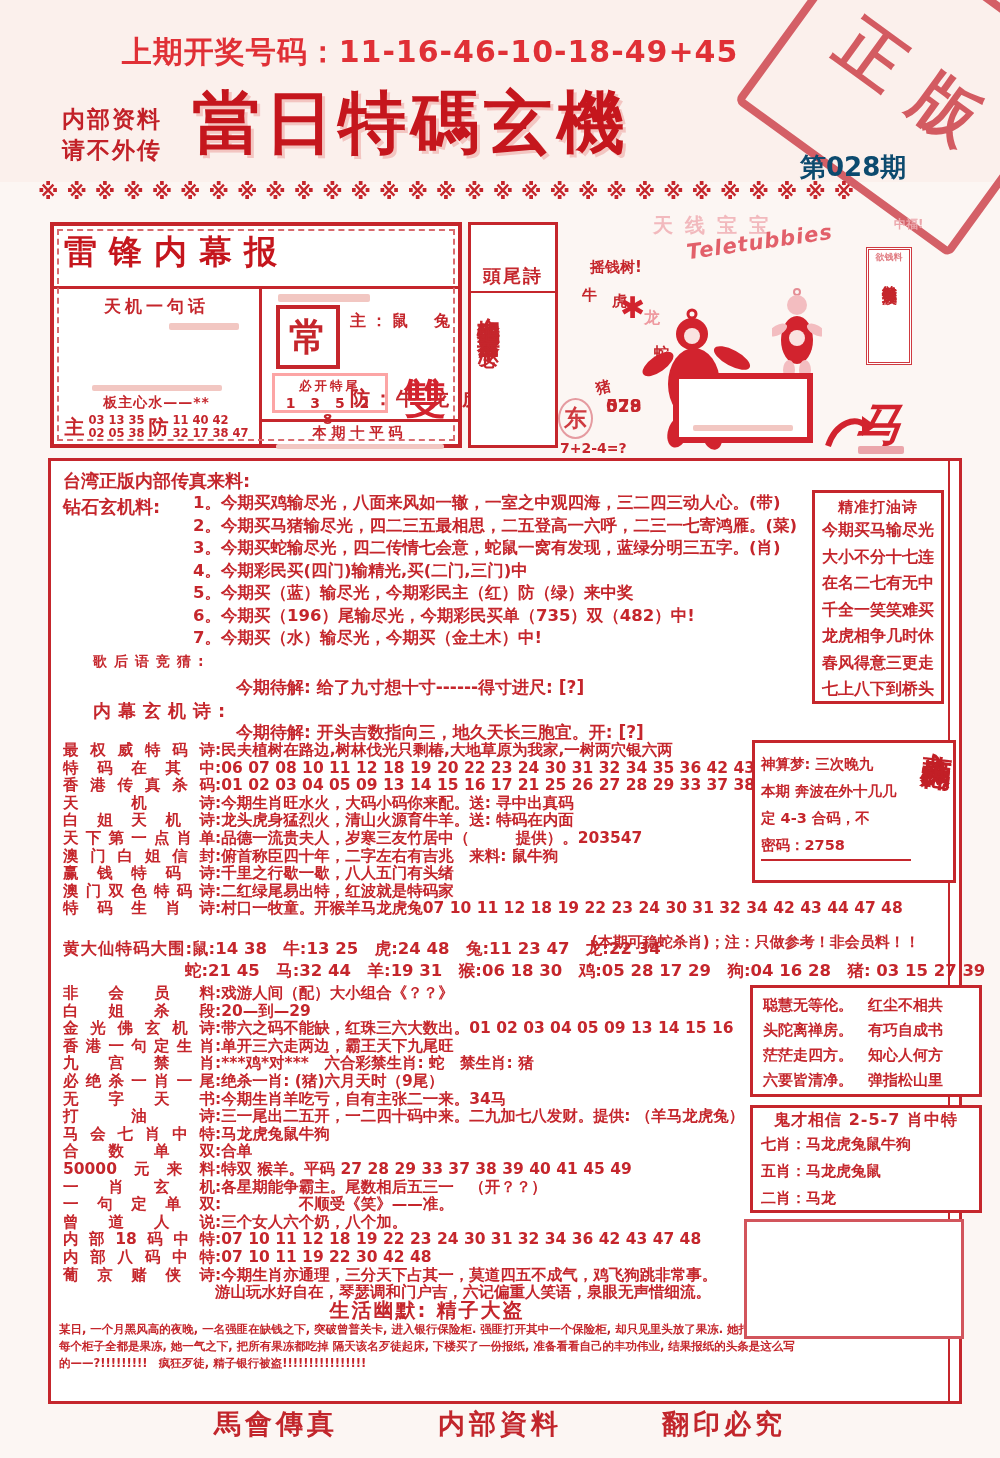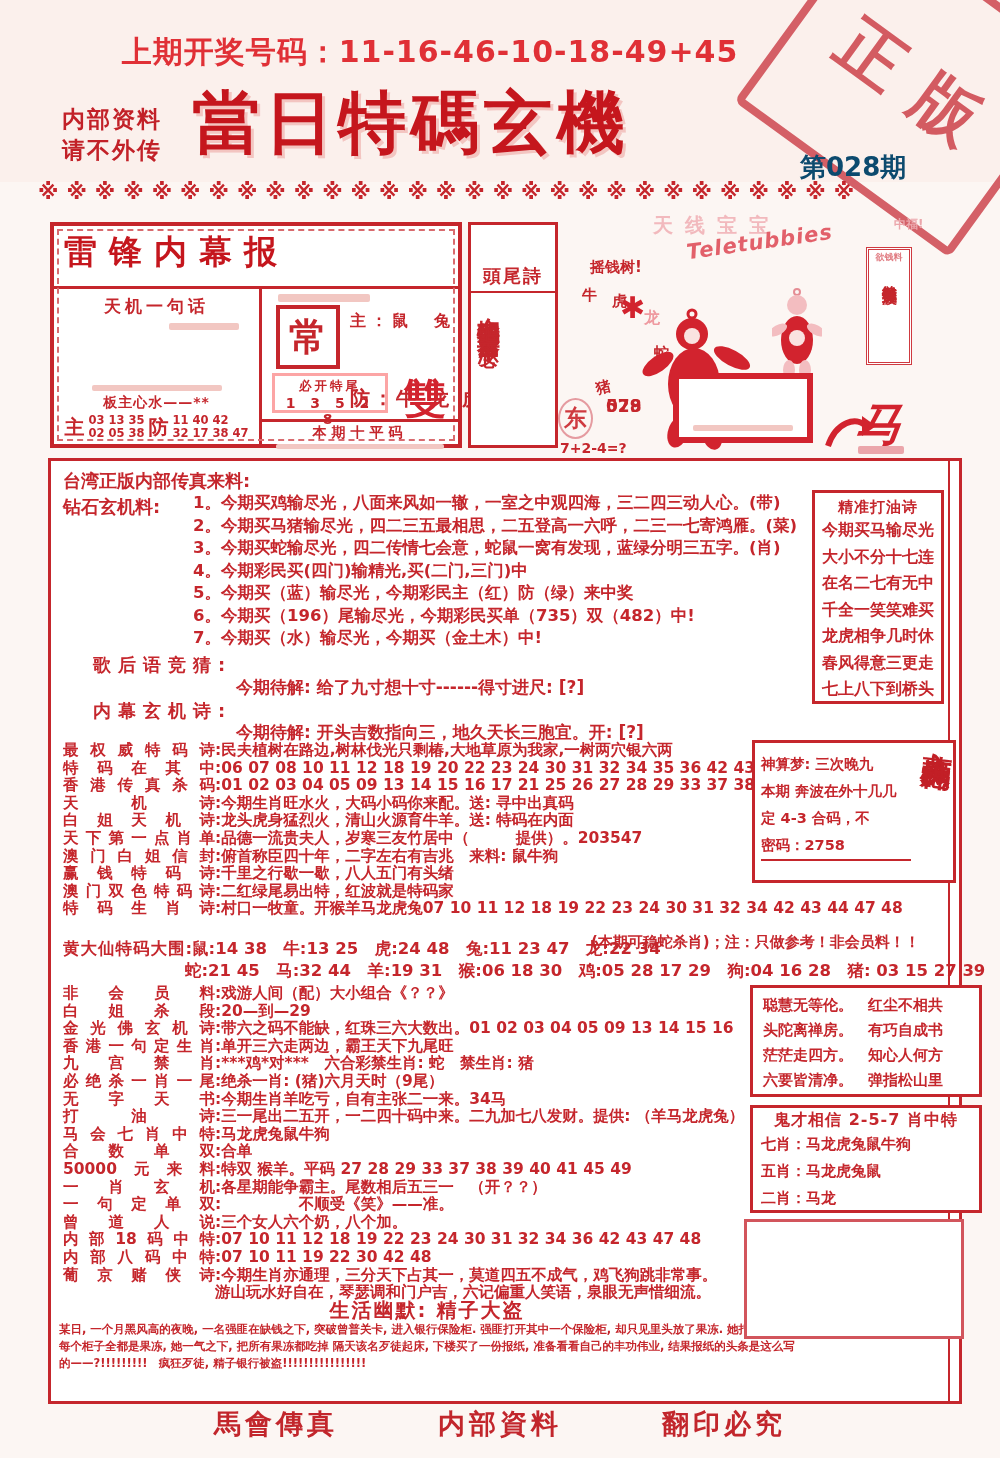--- a/index.html
+++ b/index.html
@@ -74,21 +74,21 @@
   .horse-arrow{left:266px;top:196px;}
   .horse{left:298px;top:180px;font-size:46px;font-family:"DejaVu Serif",serif;font-style:italic;color:#d2232e;transform:skewX(-8deg);}
   .horse-bar{left:300px;top:232px;width:46px;height:8px;background:#eba6ab;border-radius:2px;}
 
   
   .main-panel{position:absolute;top:458px;left:48px;width:908px;height:940px;border:3px solid #c5262c;background:#fff;}
   .inner-line{position:absolute;top:0;bottom:0;right:9px;border-left:2px solid #c5262c;}
   .intro{position:absolute;top:8px;left:12px;font-size:18px;}
   .zs-lbl{position:absolute;top:34px;left:12px;font-size:18px;}
   .zs-items{position:absolute;top:31px;left:142px;font-size:16.5px;line-height:22.5px;white-space:nowrap;}
-  .ge-lbl{position:absolute;top:192px;left:42px;font-size:18px;letter-spacing:7px;}
+  .ge-lbl{position:absolute;top:192px;left:42px;font-size:14px;letter-spacing:7px;}
   .ge-line{position:absolute;top:215px;left:185px;font-size:17px;}
   .nm-lbl{position:absolute;top:238px;left:42px;font-size:18px;letter-spacing:7px;}
   .nm-line{position:absolute;top:260px;left:185px;font-size:17px;}
   .sec{position:absolute;left:12px;width:884px;}
   .sec1{top:281px;} .sec2{top:524px;}
   .row{height:17.6px;line-height:17.6px;font-size:15.5px;white-space:nowrap;}
   .lbl{display:inline-block;width:152px;text-align:justify;text-align-last:justify;text-justify:inter-character;vertical-align:top;}
   .dawei{position:absolute;top:477px;left:12px;font-size:16.5px;line-height:22px;white-space:nowrap;}
   .dawei-lbl{letter-spacing:1px;}
   .dawei-l2{padding-left:122px;}

